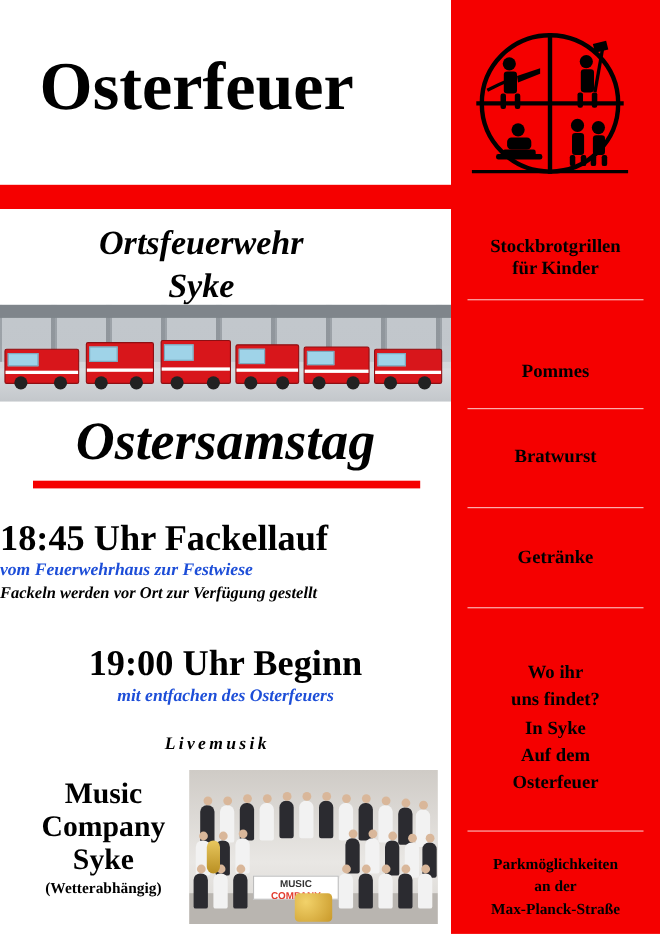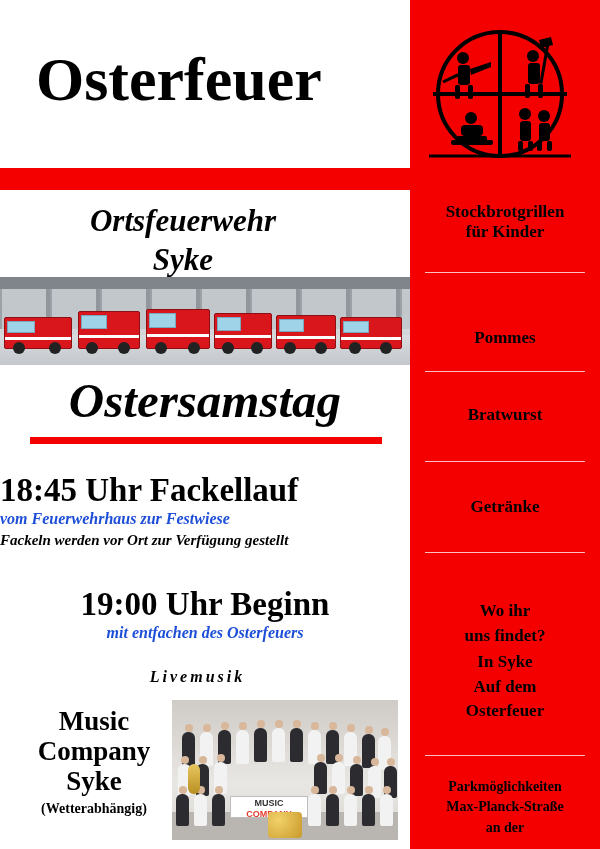--- a/index.html
+++ b/index.html
@@ -478,21 +478,21 @@
     <div class="sax"></div>
 
     <div class="banner">
       <span>MUSIC</span><br>
       <span class="red">COMPANY</span>
     </div>
 
     <div class="horn"></div>
   </div>
 
-  <div class="rc-item rc-food" style="top:202px;">
+  <div class="rc-item rc-food" style="top:214px;">
     <div>Stockbrotgrillen</div>
     <div>für Kinder</div>
   </div>
   <div class="rc-sep" style="top:272px;"></div>
 
   <div class="rc-item rc-food" style="top:307px;margin-top:21px;">
     <div>Pommes</div>
   </div>
   <div class="rc-sep" style="top:371px;"></div>
 
@@ -513,17 +513,17 @@
 
   <div class="rc-item rc-where" style="top:650px;">
     <div>In Syke</div>
     <div>Auf dem</div>
     <div>Osterfeuer</div>
   </div>
   <div class="rc-sep" style="top:755px;"></div>
 
   <div class="rc-item rc-park" style="top:777px;">
     <div>Parkmöglichkeiten</div>
+    <div>an der</div>
     <div>Max-Planck-Straße</div>
-    <div>an der</div>
   </div>
 
 </div>
 
 </body></html>

